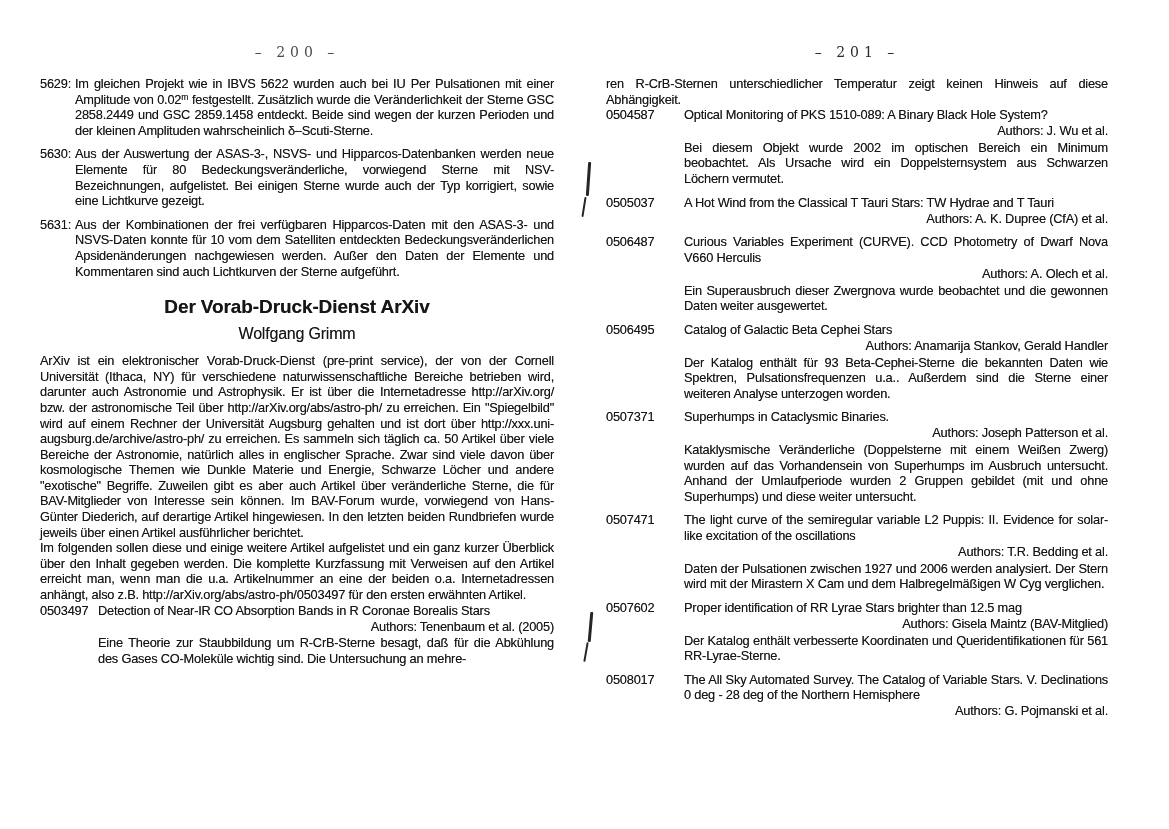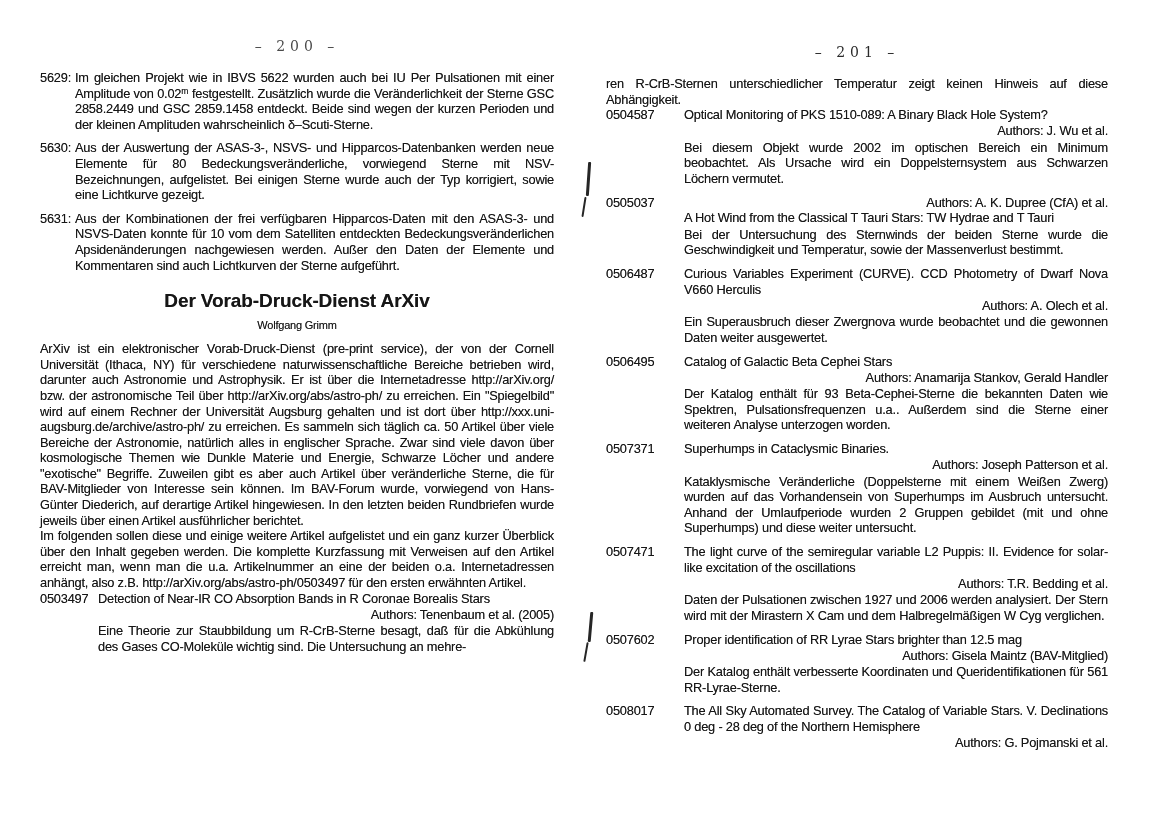--- a/index.html
+++ b/index.html
@@ -5,21 +5,21 @@
   html, body { margin: 0; padding: 0; }
   body {
     width: 1169px; height: 829px;
     background: #ffffff;
     position: relative;
     overflow: hidden;
     font-family: "Liberation Sans", sans-serif;
     color: #161616;
   }
   .page { position: absolute; }
-  .page-left  { left: 40px;  top: 38px; width: 514px; }
+  .page-left  { left: 40px;  top: 44px; width: 514px; }
   .page-right { left: 606px; top: 44px; width: 502px; }
 
   .page-header {
     font-family: "DejaVu Serif", serif;
     font-size: 14px;
     letter-spacing: 5px;
     text-align: center;
     margin-bottom: 16px;
     color: #4a4a4a;
   }
@@ -62,21 +62,21 @@
   .section-title {
     text-align: center;
     font-weight: bold;
     font-size: 19px;
     letter-spacing: -0.1px;
     margin: 17px 0 7px 0;
     text-shadow: 0 0 0.4px rgba(0,0,0,0.6);
   }
   .section-author {
     text-align: center;
-    font-size: 11px;
+    font-size: 16px;
     letter-spacing: -0.2px;
     margin: 0 0 10px 0;
     text-shadow: 0 0 0.4px rgba(0,0,0,0.5);
   }
   .para { margin-bottom: 9px; }
 
   .fold-mark {
     position: absolute;
     background: #262626;
     border-radius: 1px;
@@ -129,23 +129,22 @@
 
   <div class="entry entry-arxr">
     <span class="num">0504587</span>
     <p class="body title">Optical Monitoring of PKS 1510-089: A Binary Black Hole System?</p>
     <p class="body authors">Authors: J. Wu et al.</p>
     <p class="body desc">Bei diesem Objekt wurde 2002 im optischen Bereich ein Minimum beobachtet. Als Ursache wird ein Doppelsternsystem aus Schwarzen Löchern vermutet.</p>
   </div>
 
   <div class="entry entry-arxr">
     <span class="num">0505037</span>
+    <p class="body title">A Hot Wind from the Classical T Tauri Stars: TW Hydrae and T Tauri</p>
     <p class="body authors">Authors: A. K. Dupree (CfA) et al.</p>
-    <p class="body title">A Hot Wind from the Classical T Tauri Stars: TW Hydrae and T Tauri</p>
-    <p class="body desc">Bei der Untersuchung des Sternwinds der beiden Sterne wurde die Geschwindigkeit und Temperatur, sowie der Massenverlust bestimmt.</p>
   </div>
 
   <div class="entry entry-arxr">
     <span class="num">0506487</span>
     <p class="body title">Curious Variables Experiment (CURVE). CCD Photometry of Dwarf Nova V660 Herculis</p>
     <p class="body authors">Authors: A. Olech et al.</p>
     <p class="body desc">Ein Superausbruch dieser Zwergnova wurde beobachtet und die gewonnen Daten weiter ausgewertet.</p>
   </div>
 
   <div class="entry entry-arxr">

